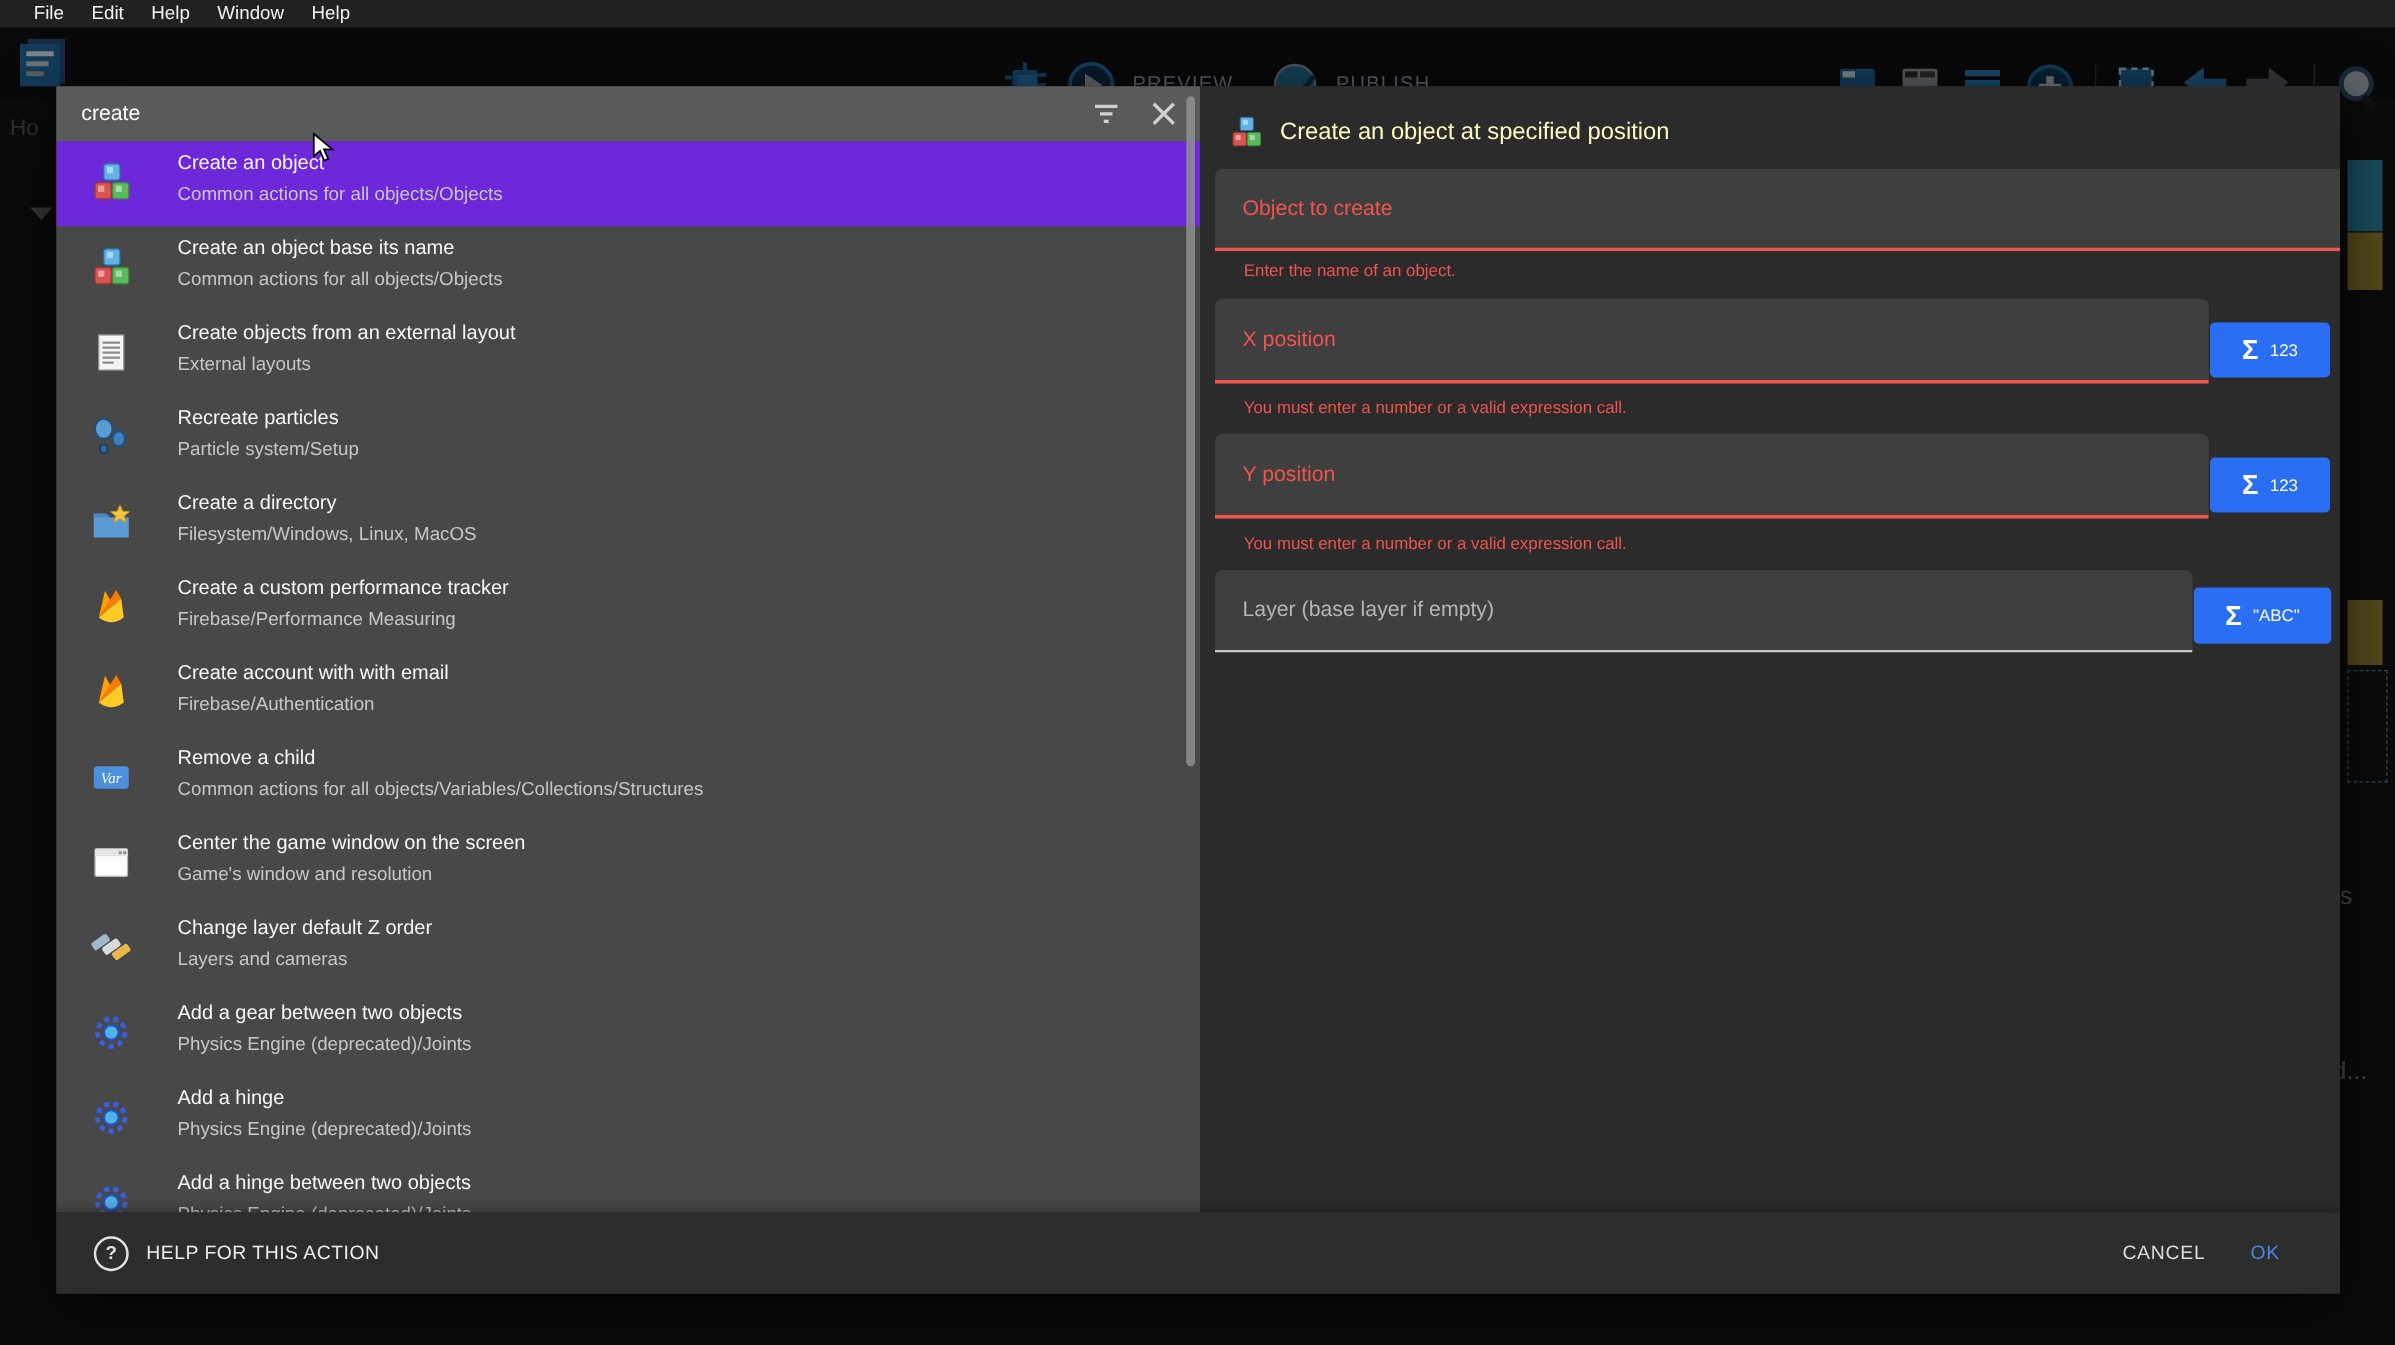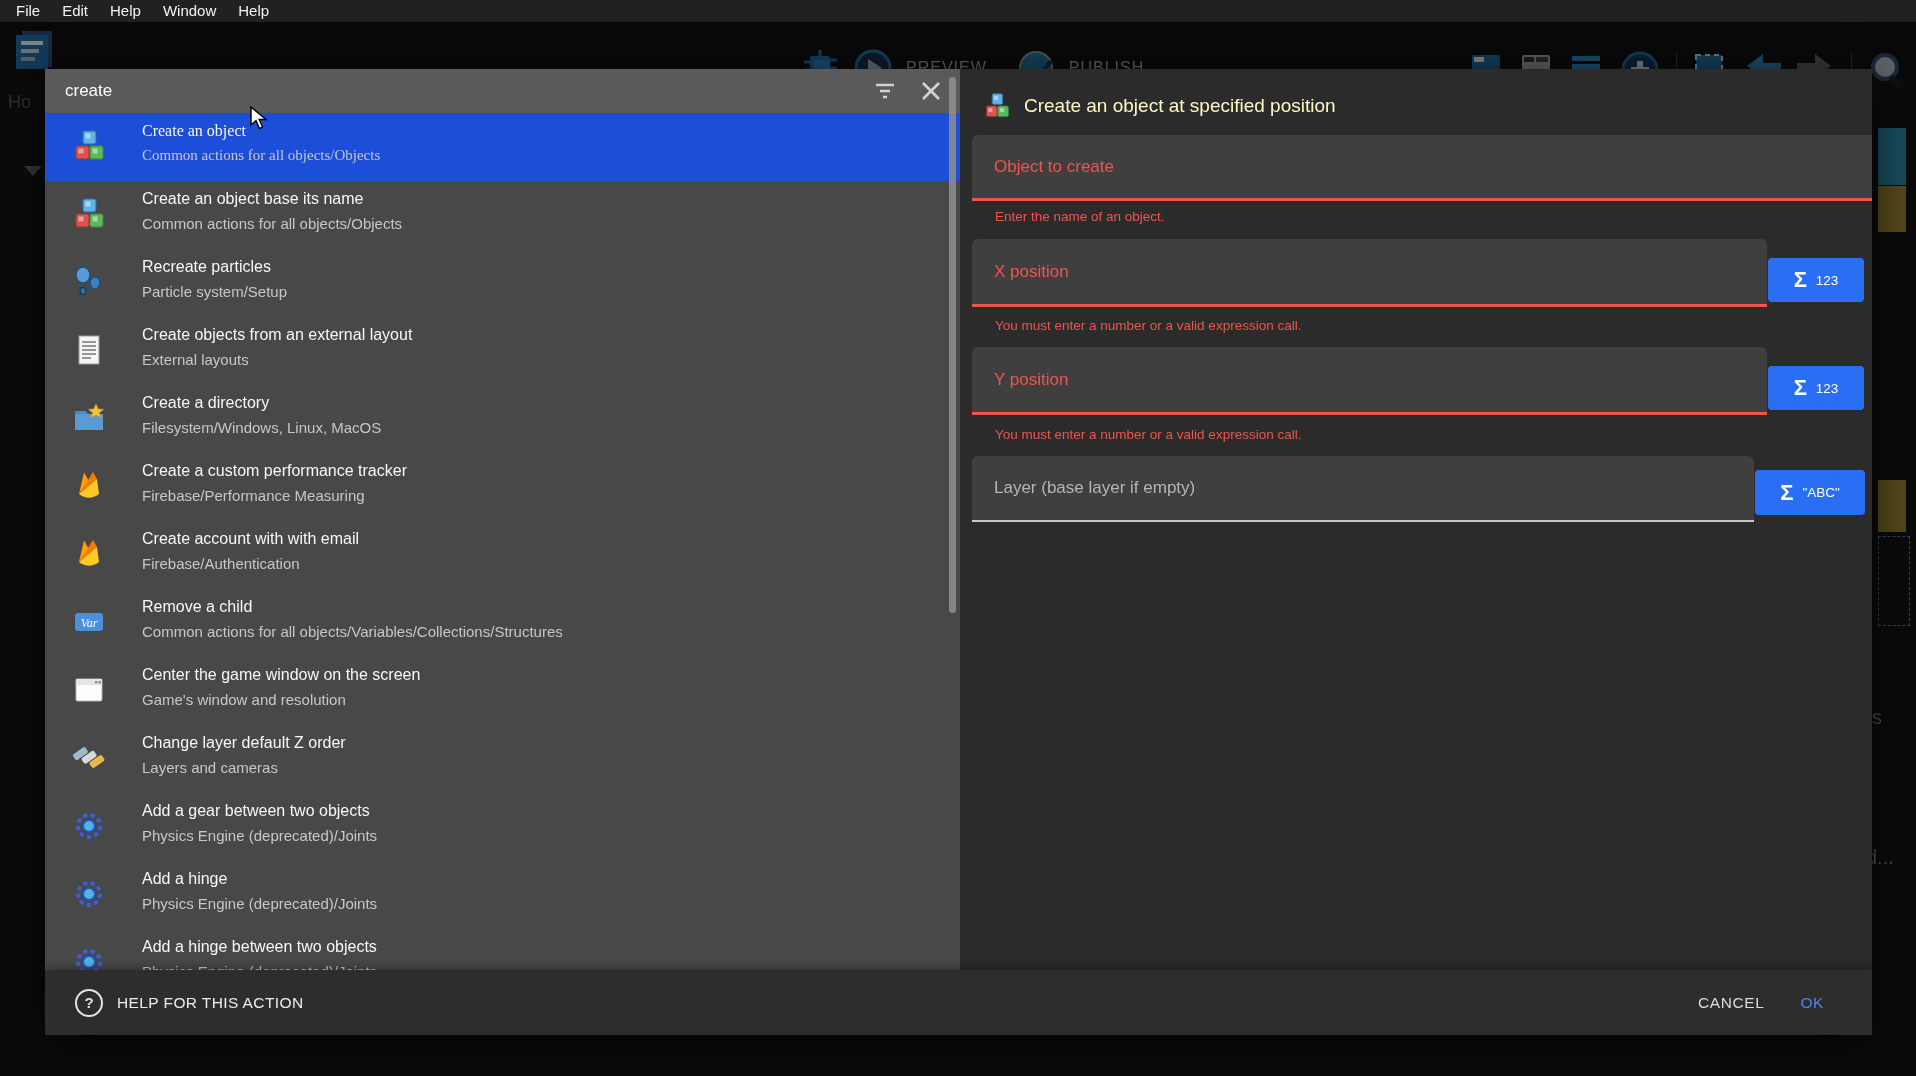--- a/index.html
+++ b/index.html
@@ -1,20 +1,20 @@
 <!DOCTYPE html>
 <html><head>
 <meta charset="utf-8">
 <style>
   html,body{margin:0;padding:0;background:#090909;}
   #app{position:relative;width:1916px;height:1076px;overflow:hidden;
        font-family:"Liberation Sans", sans-serif;background:#121212;}
   
   .menubar{position:absolute;left:0;top:0;width:100%;height:22px;background:#212121;
-           display:flex;align-items:center;padding-left:5px;box-sizing:border-box;z-index:5;}
+           display:flex;align-items:center;padding-left:16px;box-sizing:border-box;z-index:5;}
   .menubar .mitem{color:#f2f2f2;font-size:15px;padding:0 11px;line-height:22px;cursor:default;}
   
   .toolbar{position:absolute;left:0;top:22px;width:100%;height:58px;background:#101010;}
   .tb-ico{position:absolute;top:7px;width:42px;height:44px;}
   .tb-center{position:absolute;left:800px;top:26px;display:flex;align-items:center;gap:14px;}
   .tb-label{color:#8e9aa6;font-size:16px;letter-spacing:1px;}
   .tb-right{position:absolute;right:8px;top:28px;display:flex;align-items:center;gap:12px;}
   .tb-divider{width:1px;height:36px;background:#3a3a3a;margin:0 4px;}
   
   .bg-home{position:absolute;left:8px;top:92px;color:#4e4e4e;font-size:18px;}
@@ -27,21 +27,21 @@
   
   .dialog{position:absolute;left:45px;top:69px;width:1827px;height:966px;z-index:10;
           box-shadow:0 12px 50px rgba(0,0,0,0.75);border-radius:1px;overflow:hidden;background:#2b2b2b;}
   .left-panel{position:absolute;left:0;top:0;width:915px;height:901px;background:#484848;}
   .search-bar{position:absolute;left:0;top:0;width:100%;height:44px;background:#5a5a5a;
               display:flex;align-items:center;box-sizing:border-box;padding:0 16px 0 20px;}
   .search-text{color:#ffffff;font-size:17px;flex:1;}
   .sb-ico{width:26px;height:26px;margin-left:20px;display:flex;align-items:center;justify-content:center;cursor:pointer;}
   .results{position:absolute;left:0;top:44px;width:100%;height:857px;overflow:hidden;}
   .row{position:relative;height:68px;box-sizing:border-box;cursor:pointer;}
-  .row.selected{background:#1d4ed8;font-family:Liberation Serif, serif;}
+  .row.selected{background:#6d28d9;}
   .row .ric{position:absolute;left:28px;top:17px;width:32px;height:32px;}
   .row .rtitle{position:absolute;left:97px;top:9px;font-size:16px;color:#f7f7f7;white-space:nowrap;}
   .row .rsub{position:absolute;left:97px;top:34px;font-size:15px;color:#c7c7c7;white-space:nowrap;}
   .vscroll{position:absolute;right:4px;top:8px;width:7px;height:536px;background:#8f8f8f;border-radius:4px;opacity:.85;}
   
   .right-panel{position:absolute;left:915px;top:0;width:912px;height:901px;background:#2b2b2b;}
   .rp-header{position:absolute;left:24px;top:24px;display:flex;align-items:center;gap:14px;}
   .rp-title{color:#fef9c3;font-size:19px;}
   .finput{position:absolute;left:0;top:0;background:#3f3f3f;border-radius:6px 6px 0 0;
           box-sizing:border-box;display:flex;align-items:center;padding-left:22px;cursor:text;}
@@ -250,43 +250,43 @@
                 <rect x="17" y="16" width="13" height="13" rx="2" fill="#5cb85c" stroke="#3d8b3d"></rect>
                 <rect x="19.5" y="18.5" width="5" height="5" fill="#a5dca5"></rect>
               </svg>
             </span>
             <div class="rtitle">Create an object base its name</div>
             <div class="rsub">Common actions for all objects/Objects</div>
           </div>
           <div class="row">
             <span class="ric">
               <svg width="32" height="32" viewBox="0 0 32 32">
-                <ellipse cx="10" cy="9" rx="7" ry="8" fill="#5b9bd5" stroke="#1d4f7c" stroke-width="1.5"></ellipse>
-                <ellipse cx="22" cy="17" rx="5" ry="6" fill="#3f7fc1" stroke="#1d4f7c" stroke-width="1.5"></ellipse>
-                <ellipse cx="10" cy="25" rx="3" ry="3.5" fill="#2e6da4" stroke="#153c5e" stroke-width="1.5"></ellipse>
-              </svg>
-            </span>
-            <div class="rtitle">Recreate particles</div>
-            <div class="rsub">Particle system/Setup</div>
-          </div>
-          <div class="row">
-            <span class="ric">
-              <svg width="32" height="32" viewBox="0 0 32 32">
                 <rect x="6" y="2" width="20" height="28" fill="#f4f4f4" stroke="#9a9a9a"></rect>
                 <g stroke="#8c8c8c" stroke-width="1.8">
                   <line x1="9" y1="8" x2="23" y2="8"></line>
                   <line x1="9" y1="12" x2="23" y2="12"></line>
                   <line x1="9" y1="16" x2="23" y2="16"></line>
                   <line x1="9" y1="20" x2="23" y2="20"></line>
                   <line x1="9" y1="24" x2="18" y2="24"></line>
                 </g>
               </svg>
             </span>
             <div class="rtitle">Create objects from an external layout</div>
             <div class="rsub">External layouts</div>
+          </div>
+          <div class="row">
+            <span class="ric">
+              <svg width="32" height="32" viewBox="0 0 32 32">
+                <ellipse cx="10" cy="9" rx="7" ry="8" fill="#5b9bd5" stroke="#1d4f7c" stroke-width="1.5"></ellipse>
+                <ellipse cx="22" cy="17" rx="5" ry="6" fill="#3f7fc1" stroke="#1d4f7c" stroke-width="1.5"></ellipse>
+                <ellipse cx="10" cy="25" rx="3" ry="3.5" fill="#2e6da4" stroke="#153c5e" stroke-width="1.5"></ellipse>
+              </svg>
+            </span>
+            <div class="rtitle">Recreate particles</div>
+            <div class="rsub">Particle system/Setup</div>
           </div>
           <div class="row">
             <span class="ric">
               <svg width="32" height="32" viewBox="0 0 32 32">
                 <path d="M2 9 L12 9 L15 12 L30 12 L30 28 L2 28 Z" fill="#5b9bd5"></path>
                 <path d="M2 9 L12 9 L15 12 L2 12 Z" fill="#4a89c2"></path>
                 <path d="M23 2 L25.2 7 L30.5 7.4 L26.4 10.8 L27.8 16 L23 13 L18.2 16 L19.6 10.8 L15.5 7.4 L20.8 7 Z" fill="#f2c341" stroke="#c79a1e" stroke-width="0.8"></path>
               </svg>
             </span>
             <div class="rtitle">Create a directory</div>

